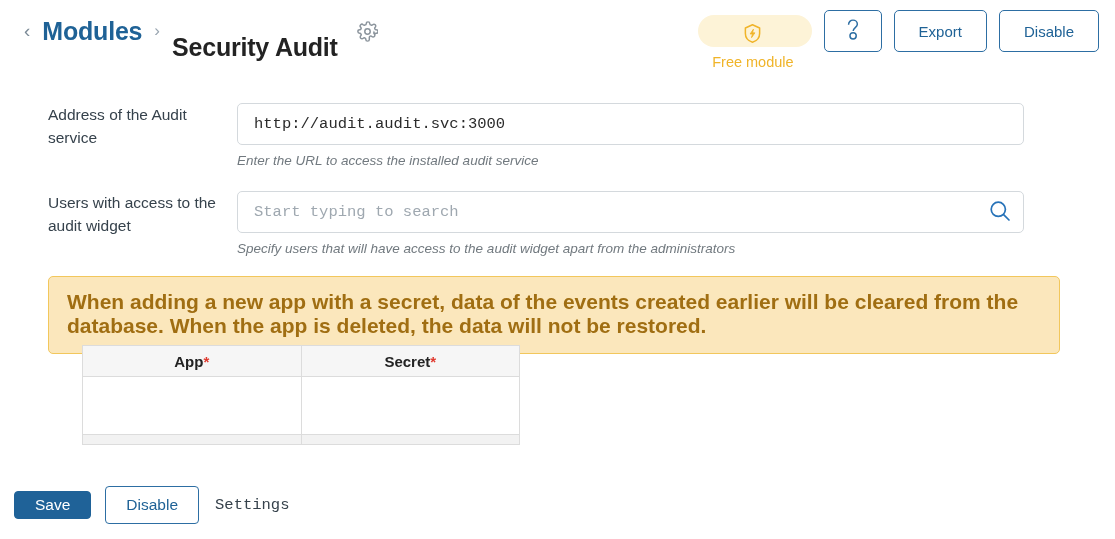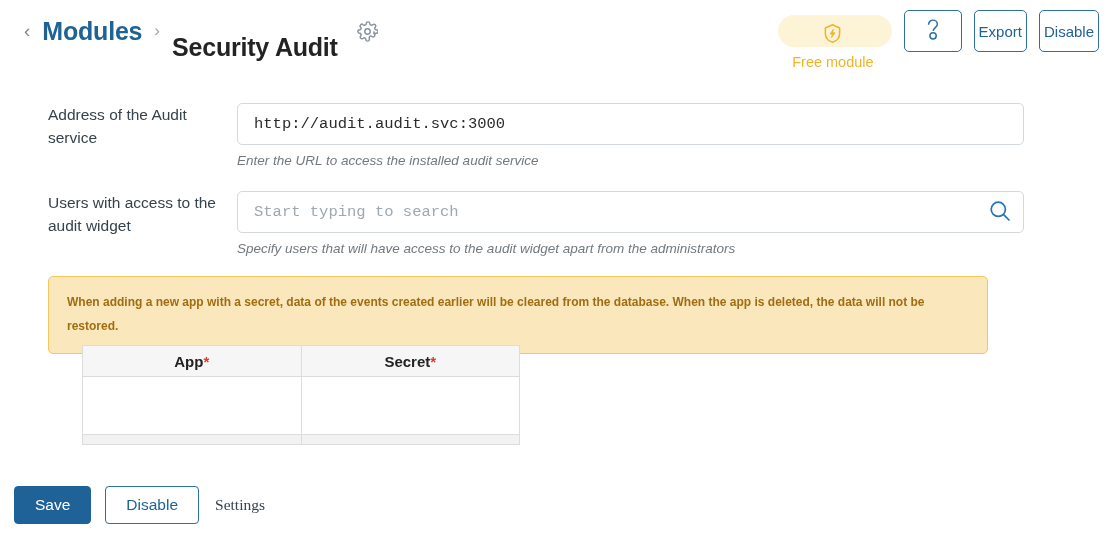--- a/index.html
+++ b/index.html
@@ -85,21 +85,21 @@
     flex-direction: column;
   }
   .btn {
     font-family: "Liberation Sans", sans-serif;
     font-size: 15px;
     color: #1f6296;
     background: #ffffff;
     border: 1px solid #2d6ea3;
     border-radius: 5px;
     height: 42px;
-    padding: 0 4px;
+    padding: 0 24px;
     cursor: pointer;
     display: flex;
     align-items: center;
     justify-content: center;
     white-space: nowrap;
   }
   .btn-icon { width: 58px; padding: 0; }
 
   
   .form {
@@ -147,27 +147,27 @@
     font-style: italic;
     color: #71797f;
     margin-top: 7px;
     line-height: 18px;
   }
 
   
   .warning {
     position: absolute;
     left: 48px; top: 276px;
-    width: 940px;
+    width: 1012px;
     background: #fbe7bc;
     border: 1px solid #f2c75c;
     border-radius: 5px;
     padding: 13px 18px 15px 18px;
     color: #a06e12;
-    font-size: 12px;
+    font-size: 21px;
     font-weight: bold;
     line-height: 24px;
   }
 
   
   .table-wrap {
     position: absolute;
     left: 82px; top: 345px;
     width: 438px;
   }
@@ -203,42 +203,42 @@
     left: 14px; top: 486px;
     display: flex;
     align-items: center;
     gap: 14px;
   }
   .btn-primary {
     background: #1f6298;
     border: 1px solid #1f6298;
     color: #ffffff;
     border-radius: 4px;
-    height: 38px;
+    height: 28px;
     padding: 0 20px;
     font-size: 15.5px;
     font-family: "Liberation Sans", sans-serif;
     cursor: pointer;
   }
   .btn-outline {
     background: #ffffff;
     border: 1px solid #2d6ea3;
     color: #1f6296;
     border-radius: 4px;
     height: 38px;
     padding: 0 20px;
     font-size: 15.5px;
     font-family: "Liberation Sans", sans-serif;
     cursor: pointer;
   }
   .link-btn {
     background: none; border: none;
     color: #36424c;
     font-size: 15.5px;
-    font-family: Liberation Serif, serif;
+    font-family: Liberation Mono, monospace;
     cursor: pointer;
     padding: 0 2px;
   }
 </style>
 </head>
 <body>
 
 <div class="header">
   <div class="breadcrumb">
     <span class="back-chevron">‹</span>

